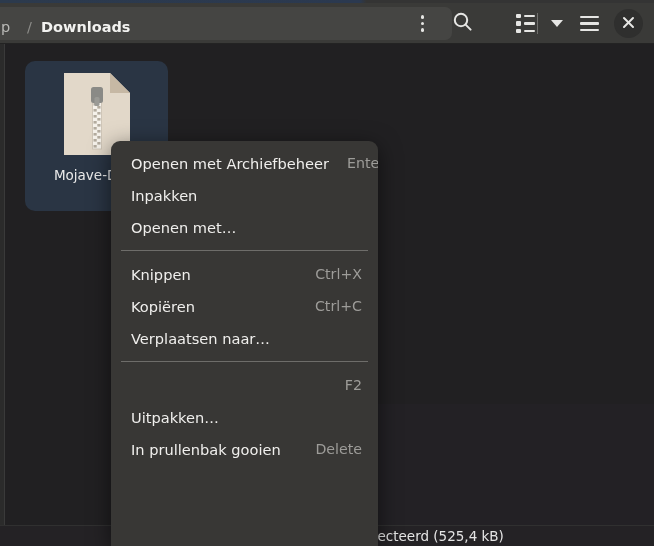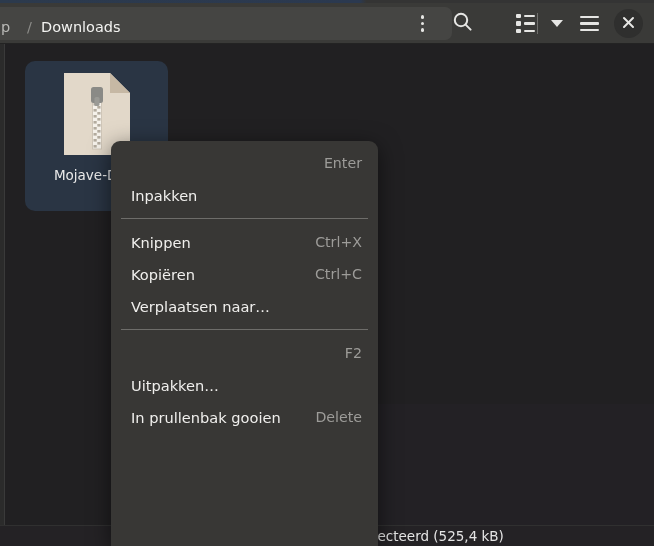--- a/index.html
+++ b/index.html
@@ -64,21 +64,21 @@
     padding: 0 8px 0 0;
   }
   .crumb-sep {
     color: #8c8c89;
     font-size: 14.5px;
     padding: 0 9px;
   }
   .crumb-current {
     color: #f2f2f0;
     font-size: 14.5px;
-    font-weight: normal;
+    font-weight: bold;
   }
   .hb-btn {
     position: absolute;
     top: 5px;
     width: 31px;
     height: 31px;
     display: flex;
     align-items: center;
     justify-content: center;
     border-radius: 6px;
@@ -348,26 +348,31 @@
     </div>
   </div>
 
   <div class="statusbar">
     <div class="status-text">‘Mojave-Dark.tar.xz’ geselecteerd  (525,4 kB)</div>
   </div>
 
   <div class="ctxmenu">
 
     <div class="mi">
+      <span class="mi-label">Openen met Archiefbeheer</span>
       <span class="mi-accel">Enter</span>
     </div>
     <div class="mi">
       <span class="mi-label">Inpakken</span>
       <span class="mi-accel"></span>
     </div>
+    <div class="mi">
+      <span class="mi-label">Openen met…</span>
+      <span class="mi-accel"></span>
+    </div>
 
     <div class="msep"></div>
 
     <div class="mi">
       <span class="mi-label">Knippen</span>
       <span class="mi-accel">Ctrl+X</span>
     </div>
     <div class="mi">
       <span class="mi-label">Kopiëren</span>
       <span class="mi-accel">Ctrl+C</span>

